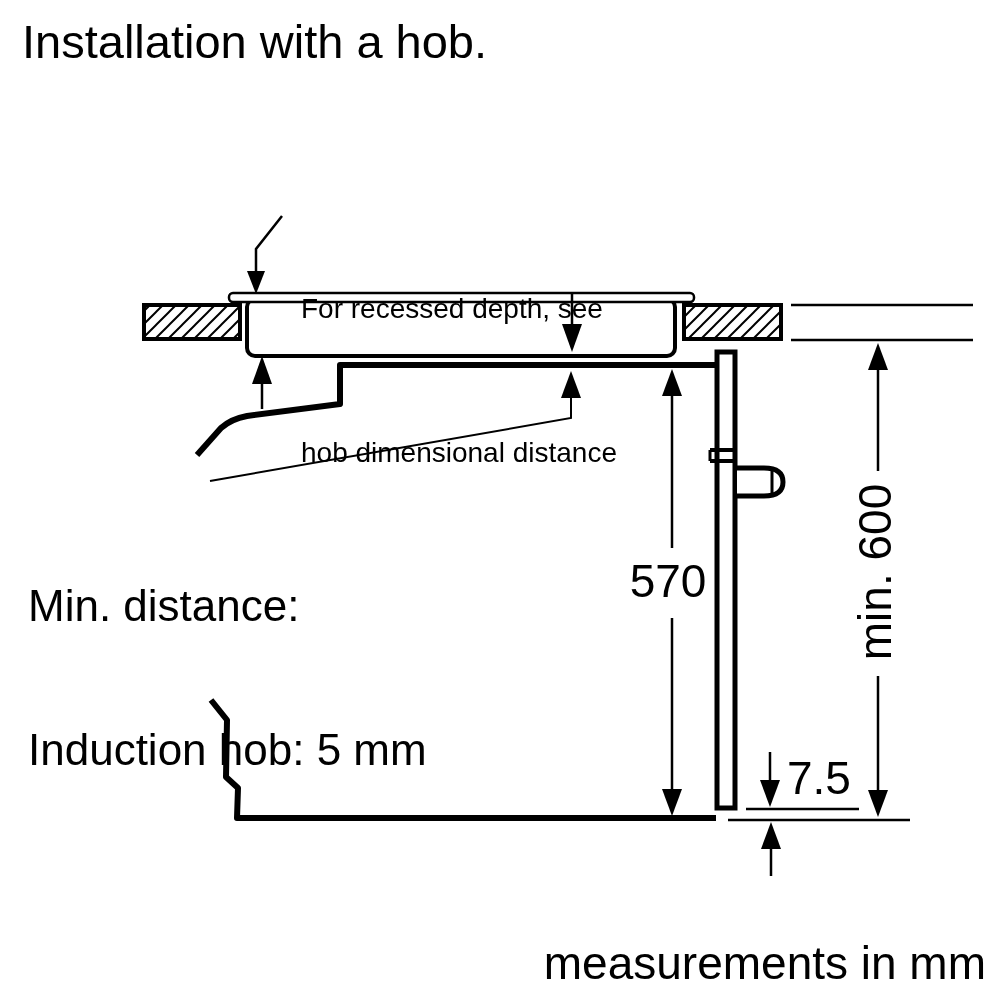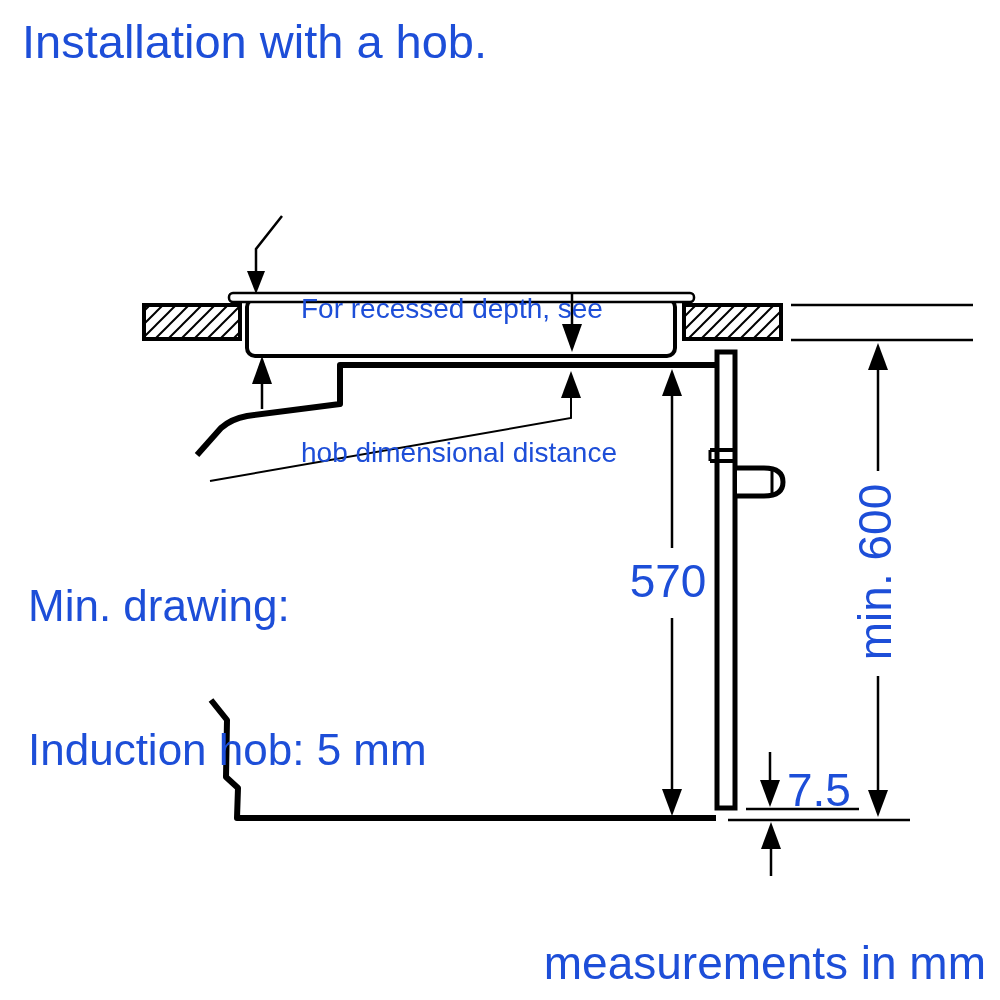--- a/index.html
+++ b/index.html
@@ -1,31 +1,31 @@
 <!DOCTYPE html>
 <html><head>
 <meta charset="utf-8">
 <style>
   html,body{margin:0;padding:0;background:#ffffff;}
   #stage{
     position:relative;width:1000px;height:1000px;background:#ffffff;
-    font-family:"Liberation Sans","DejaVu Sans",sans-serif;color:#1d4ed8;
+    font-family:"Liberation Sans","DejaVu Sans",sans-serif;color:#000000;
     overflow:hidden;
   }
   #drawing{position:absolute;left:0;top:0;}
   .lbl{position:absolute;white-space:pre;line-height:1.12;}
   .title{left:22px;top:16px;font-size:47px;}
   .callout-recessed{left:301px;top:189px;font-size:28px;line-height:48px;}
   .callout-mindist{left:28px;top:486px;font-size:44px;line-height:48px;}
   .dim-570{left:668px;top:556px;font-size:46px;transform:translateX(-50%);}
   .dim-min600{
     left:876px;top:572px;font-size:46px;
     transform:translate(-50%,-50%) rotate(-90deg);
   }
-  .dim-75{left:787px;top:753px;font-size:46px;margin-top:12px;}
+  .dim-75{left:787px;top:753px;font-size:46px;}
   .footer{right:14px;top:938px;font-size:46px;text-align:right;}
 </style>
 </head>
 <body>
 
 <div id="stage">
 
   <svg id="drawing" width="1000" height="1000" viewBox="0 0 1000 1000">
     <defs>
       <pattern id="hatch" patternUnits="userSpaceOnUse" width="13" height="13">
@@ -113,21 +113,21 @@
   </svg>
 
   <div class="lbl title">Installation with a hob.</div>
 
   <div class="lbl callout-recessed">
     <div>For recessed depth, see</div>
     <div>hob dimensional distance</div>
   </div>
 
   <div class="lbl callout-mindist">
-    <div>Min. drawing:</div>
+    <div>Min. distance:</div>
     <div>Induction hob: 5 mm</div>
     
   </div>
 
   <div class="lbl dim-570">570</div>
   <div class="lbl dim-min600">min. 600</div>
   <div class="lbl dim-75">7.5</div>
 
   <div class="lbl footer">measurements in mm</div>
 </div>

